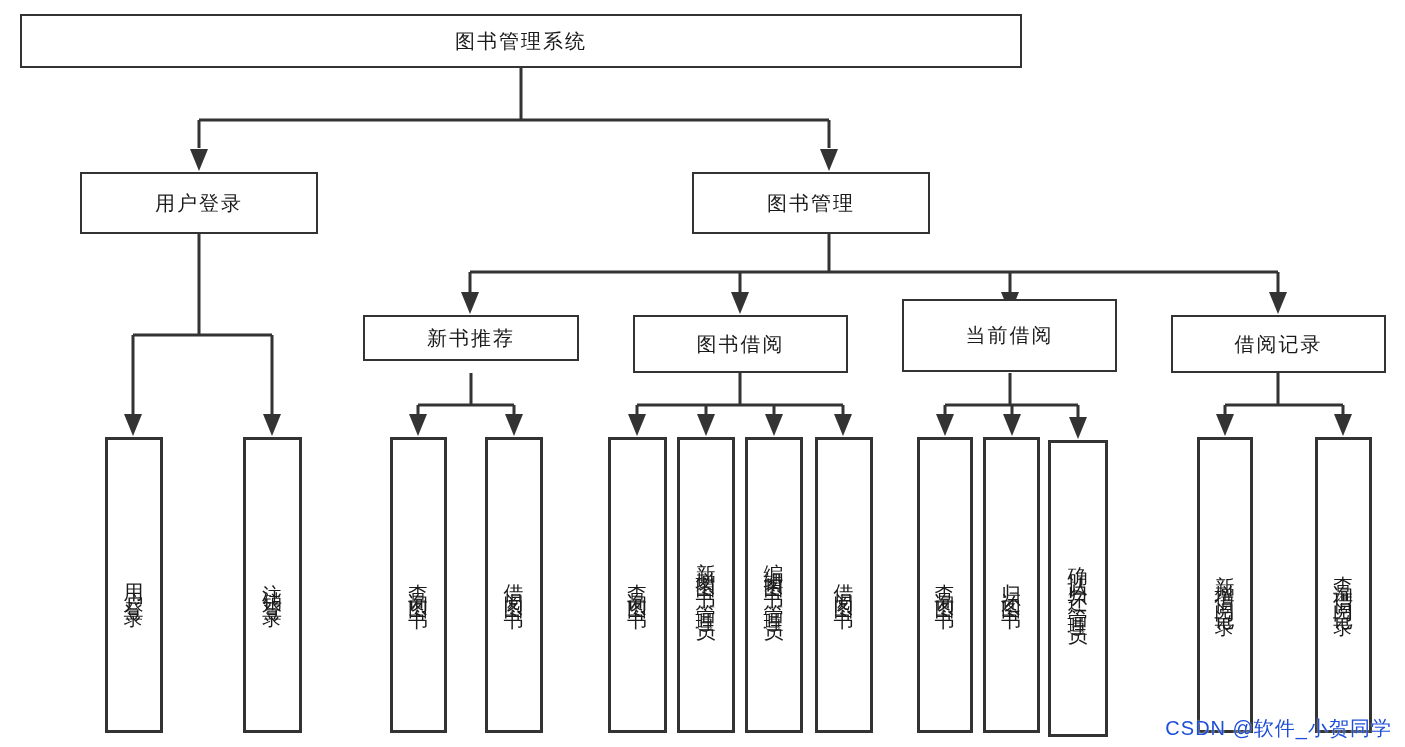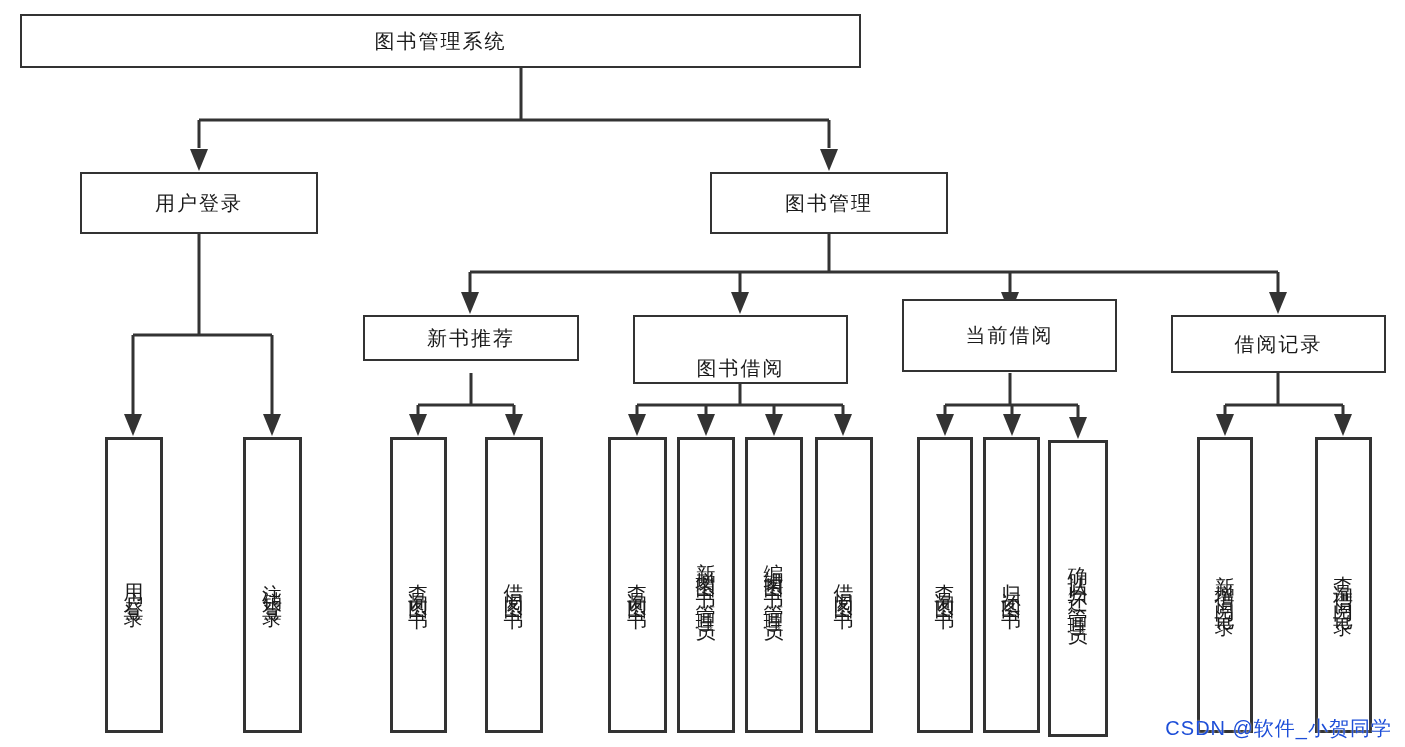--- a/index.html
+++ b/index.html
@@ -84,35 +84,35 @@
       <polygon points="765,414 783,414 774,436"></polygon>
       <polygon points="834,414 852,414 843,436"></polygon>
       <polygon points="936,414 954,414 945,436"></polygon>
       <polygon points="1003,414 1021,414 1012,436"></polygon>
       <polygon points="1069,417 1087,417 1078,439"></polygon>
       <polygon points="1216,414 1234,414 1225,436"></polygon>
       <polygon points="1334,414 1352,414 1343,436"></polygon>
     </g>
   </svg>
 
-  <div class="box hbox" style="left:20px; top:14px; width:841px; height:54px;">
+  <div class="box hbox" style="left:20px; top:14px; width:1002px; height:54px;">
     <span>图书管理系统</span>
   </div>
 
   <div class="box hbox" style="left:80px; top:172px; width:238px; height:62px;">
     <span>用户登录</span>
   </div>
-  <div class="box hbox" style="left:710px; top:172px; width:238px; height:62px;">
+  <div class="box hbox" style="left:692px; top:172px; width:238px; height:62px;">
     <span>图书管理</span>
   </div>
 
   <div class="box hbox" style="left:363px; top:315px; width:216px; height:46px;">
     <span>新书推荐</span>
   </div>
-  <div class="box hbox" style="left:633px; top:315px; width:215px; height:69px;align-items:flex-end;">
+  <div class="box hbox" style="left:633px; top:315px; width:215px; height:58px;">
     <span>图书借阅</span>
   </div>
   <div class="box hbox" style="left:902px; top:299px; width:215px; height:73px;">
     <span>当前借阅</span>
   </div>
   <div class="box hbox" style="left:1171px; top:315px; width:215px; height:58px;">
     <span>借阅记录</span>
   </div>
 
   <div class="box vbox" style="left:105px; top:437px; width:58px; height:296px;">

